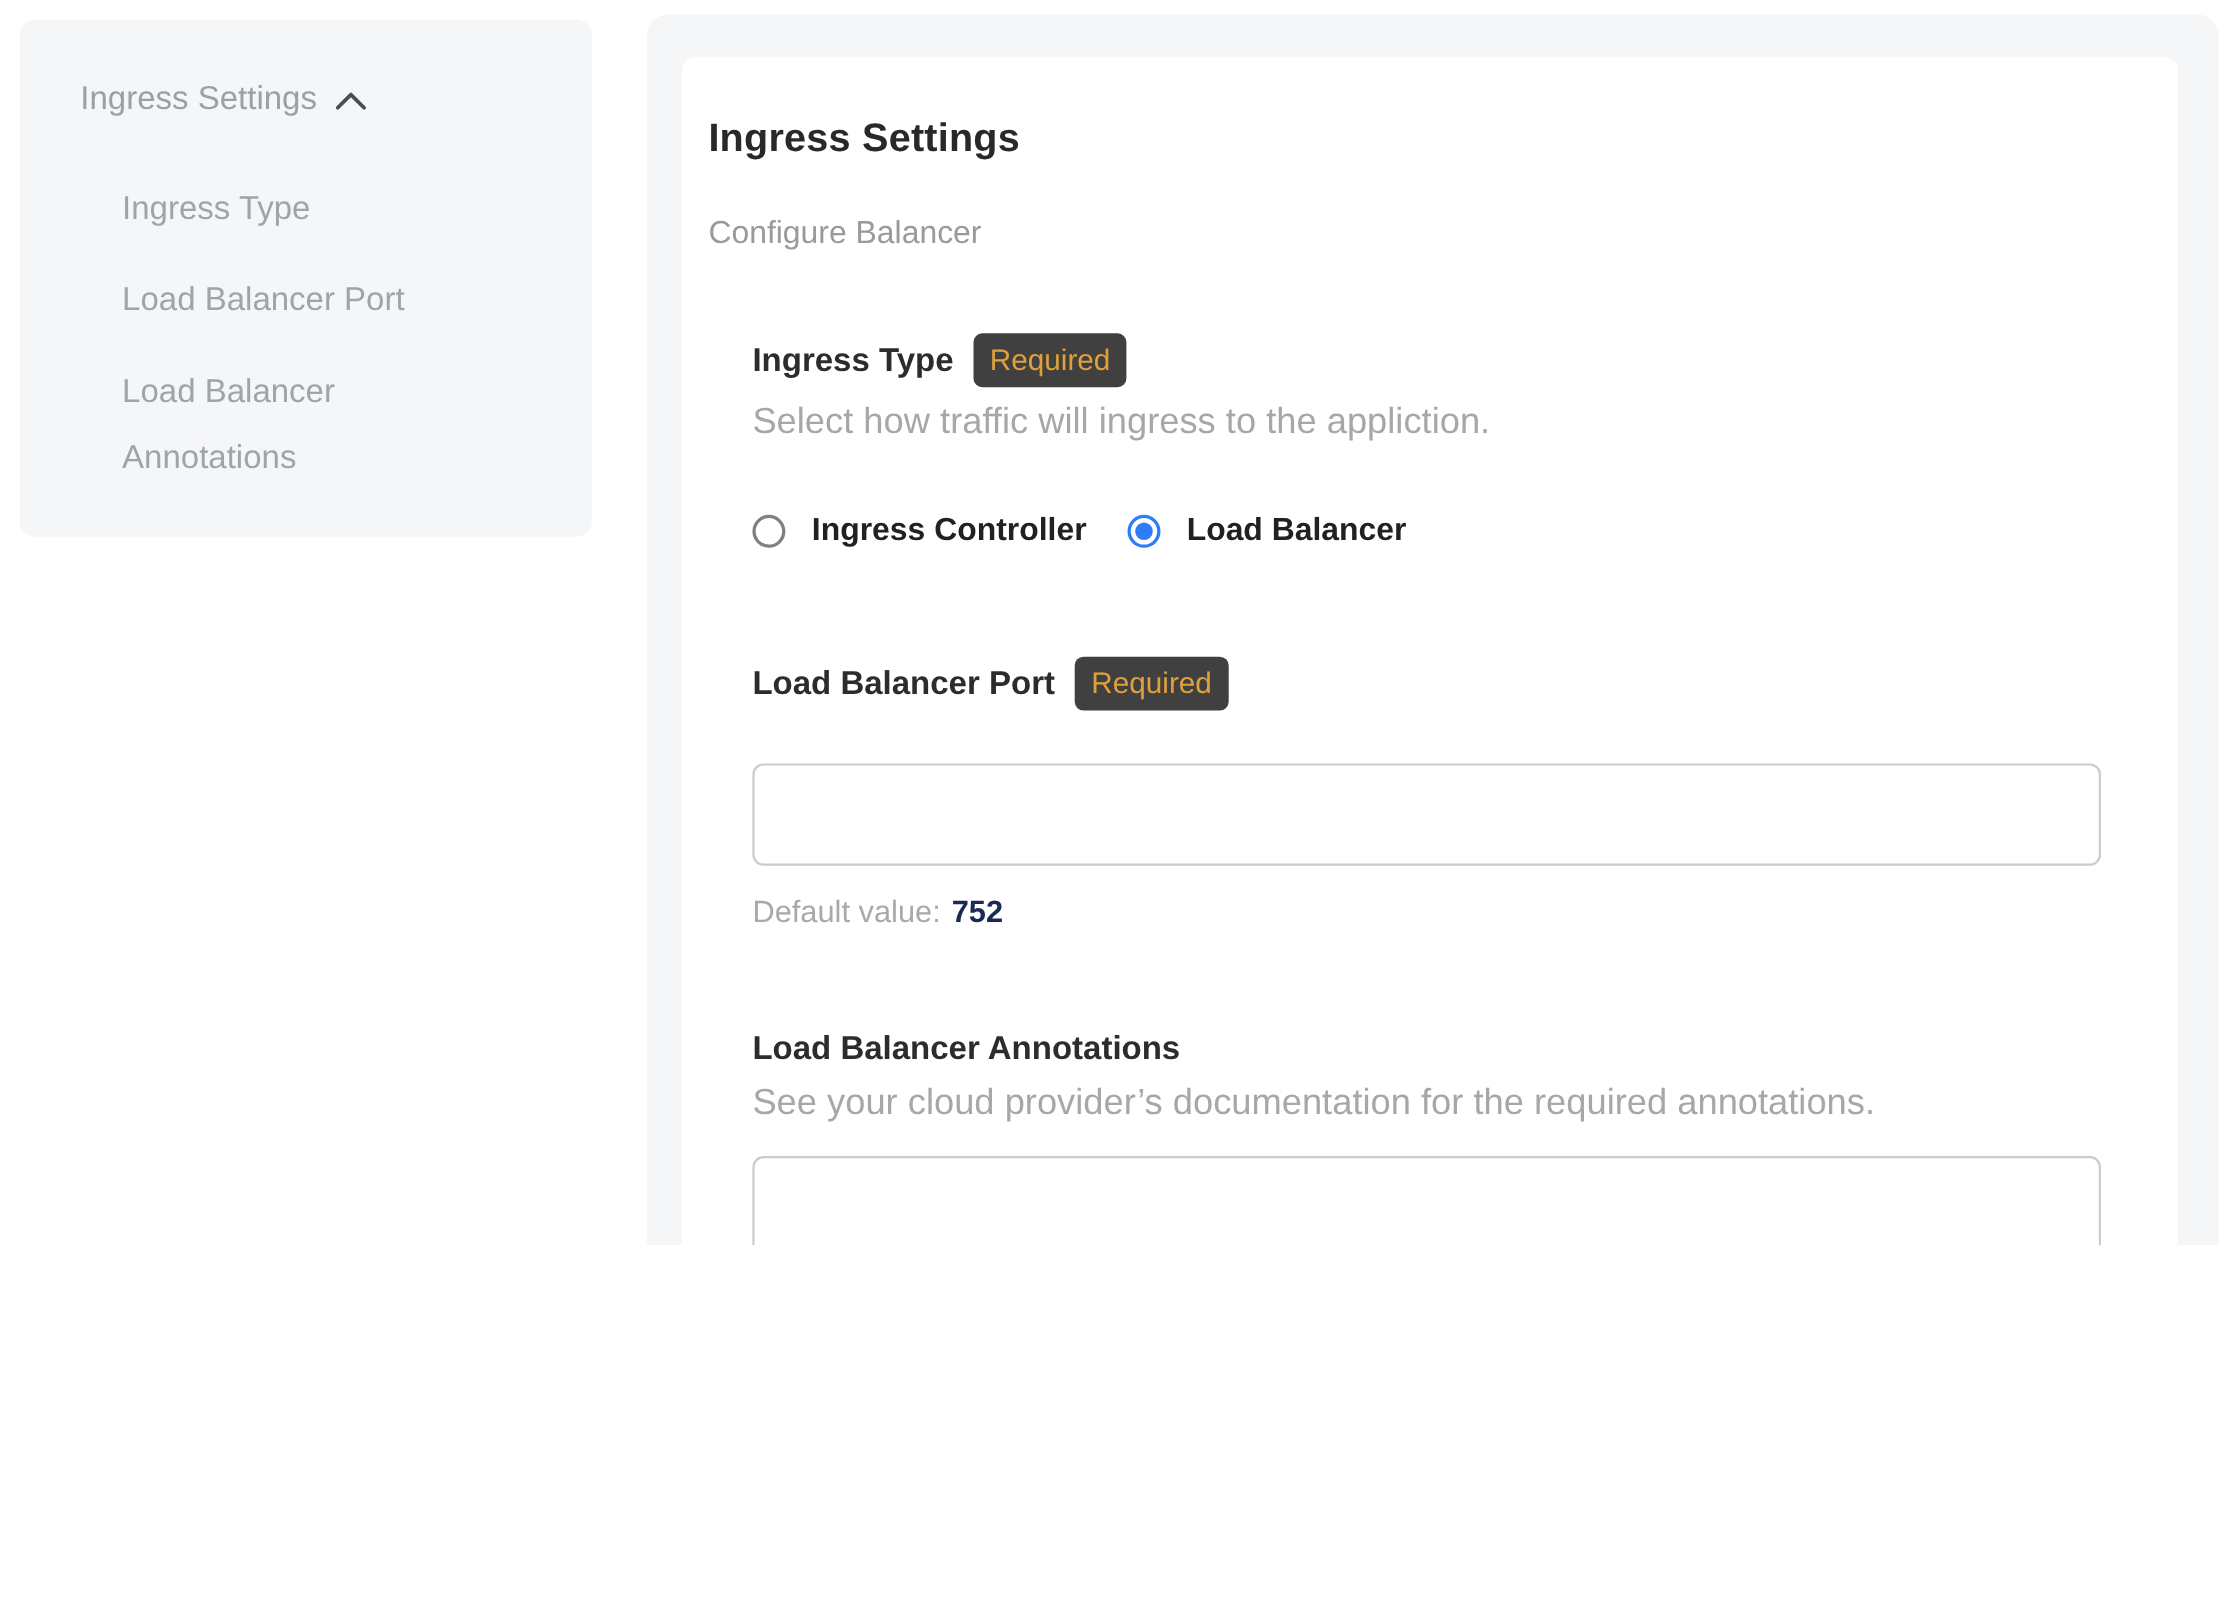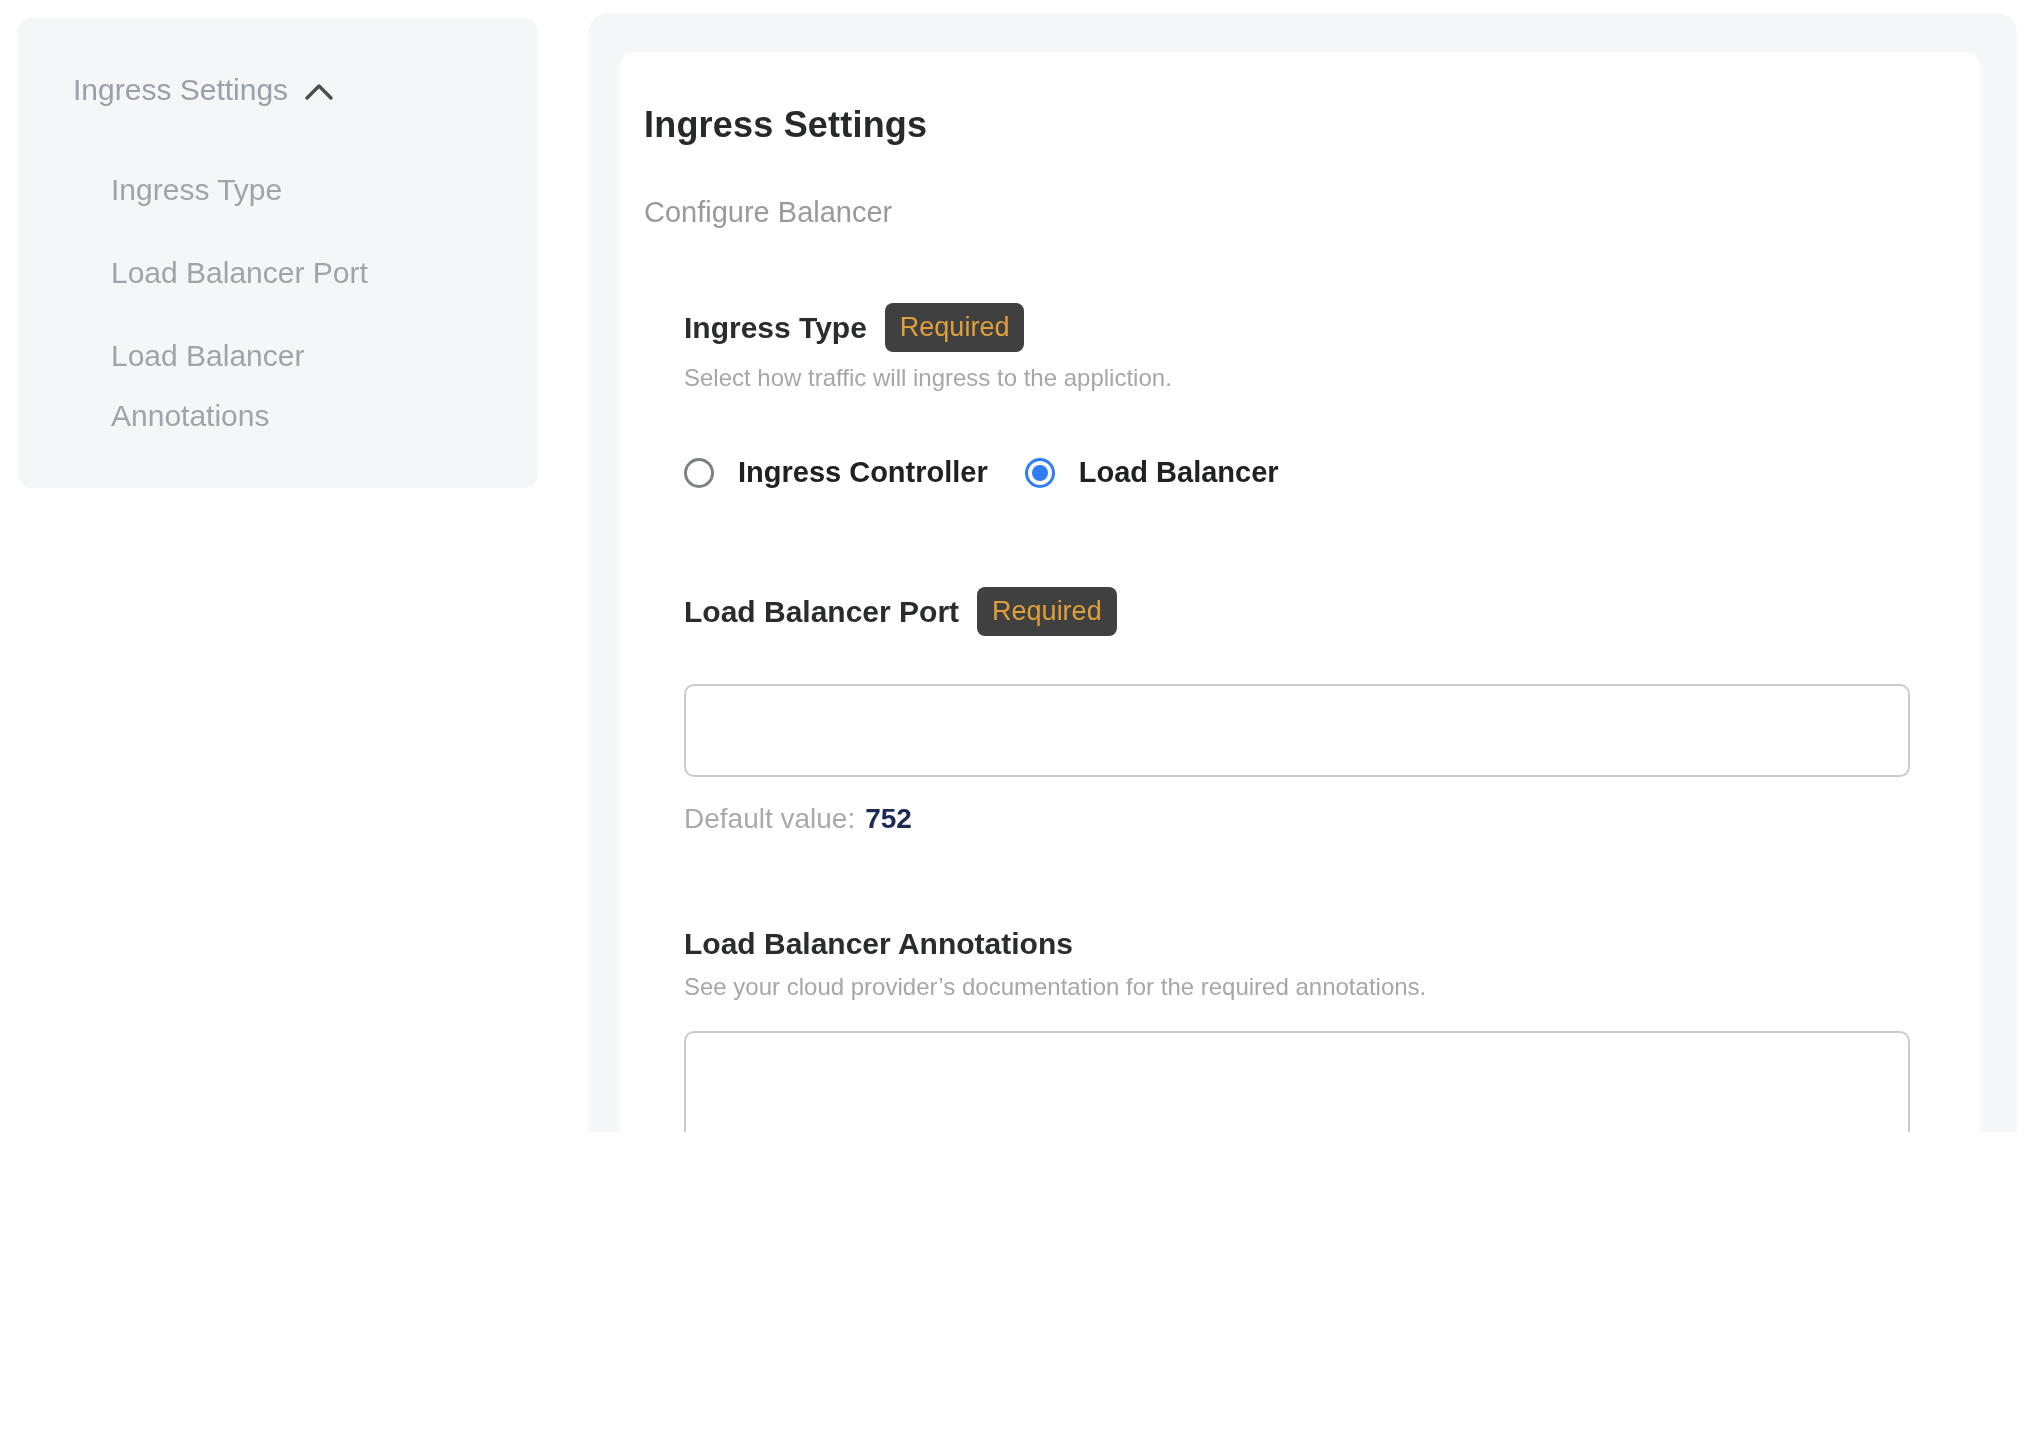--- a/index.html
+++ b/index.html
@@ -92,21 +92,21 @@
   }
   .required-badge {
     background: #404040;
     color: #dfa03c;
     font-size: 27px;
     padding: 9px 15px;
     border-radius: 8px;
   }
   .section-desc {
     margin-top: 12px;
-    font-size: 24px;
+    font-size: 33px;
     color: #a7a7ab;
   }
 
   
   .radio-group {
     display: flex;
     align-items: center;
     gap: 37px;
     margin-top: 64px;
   }

